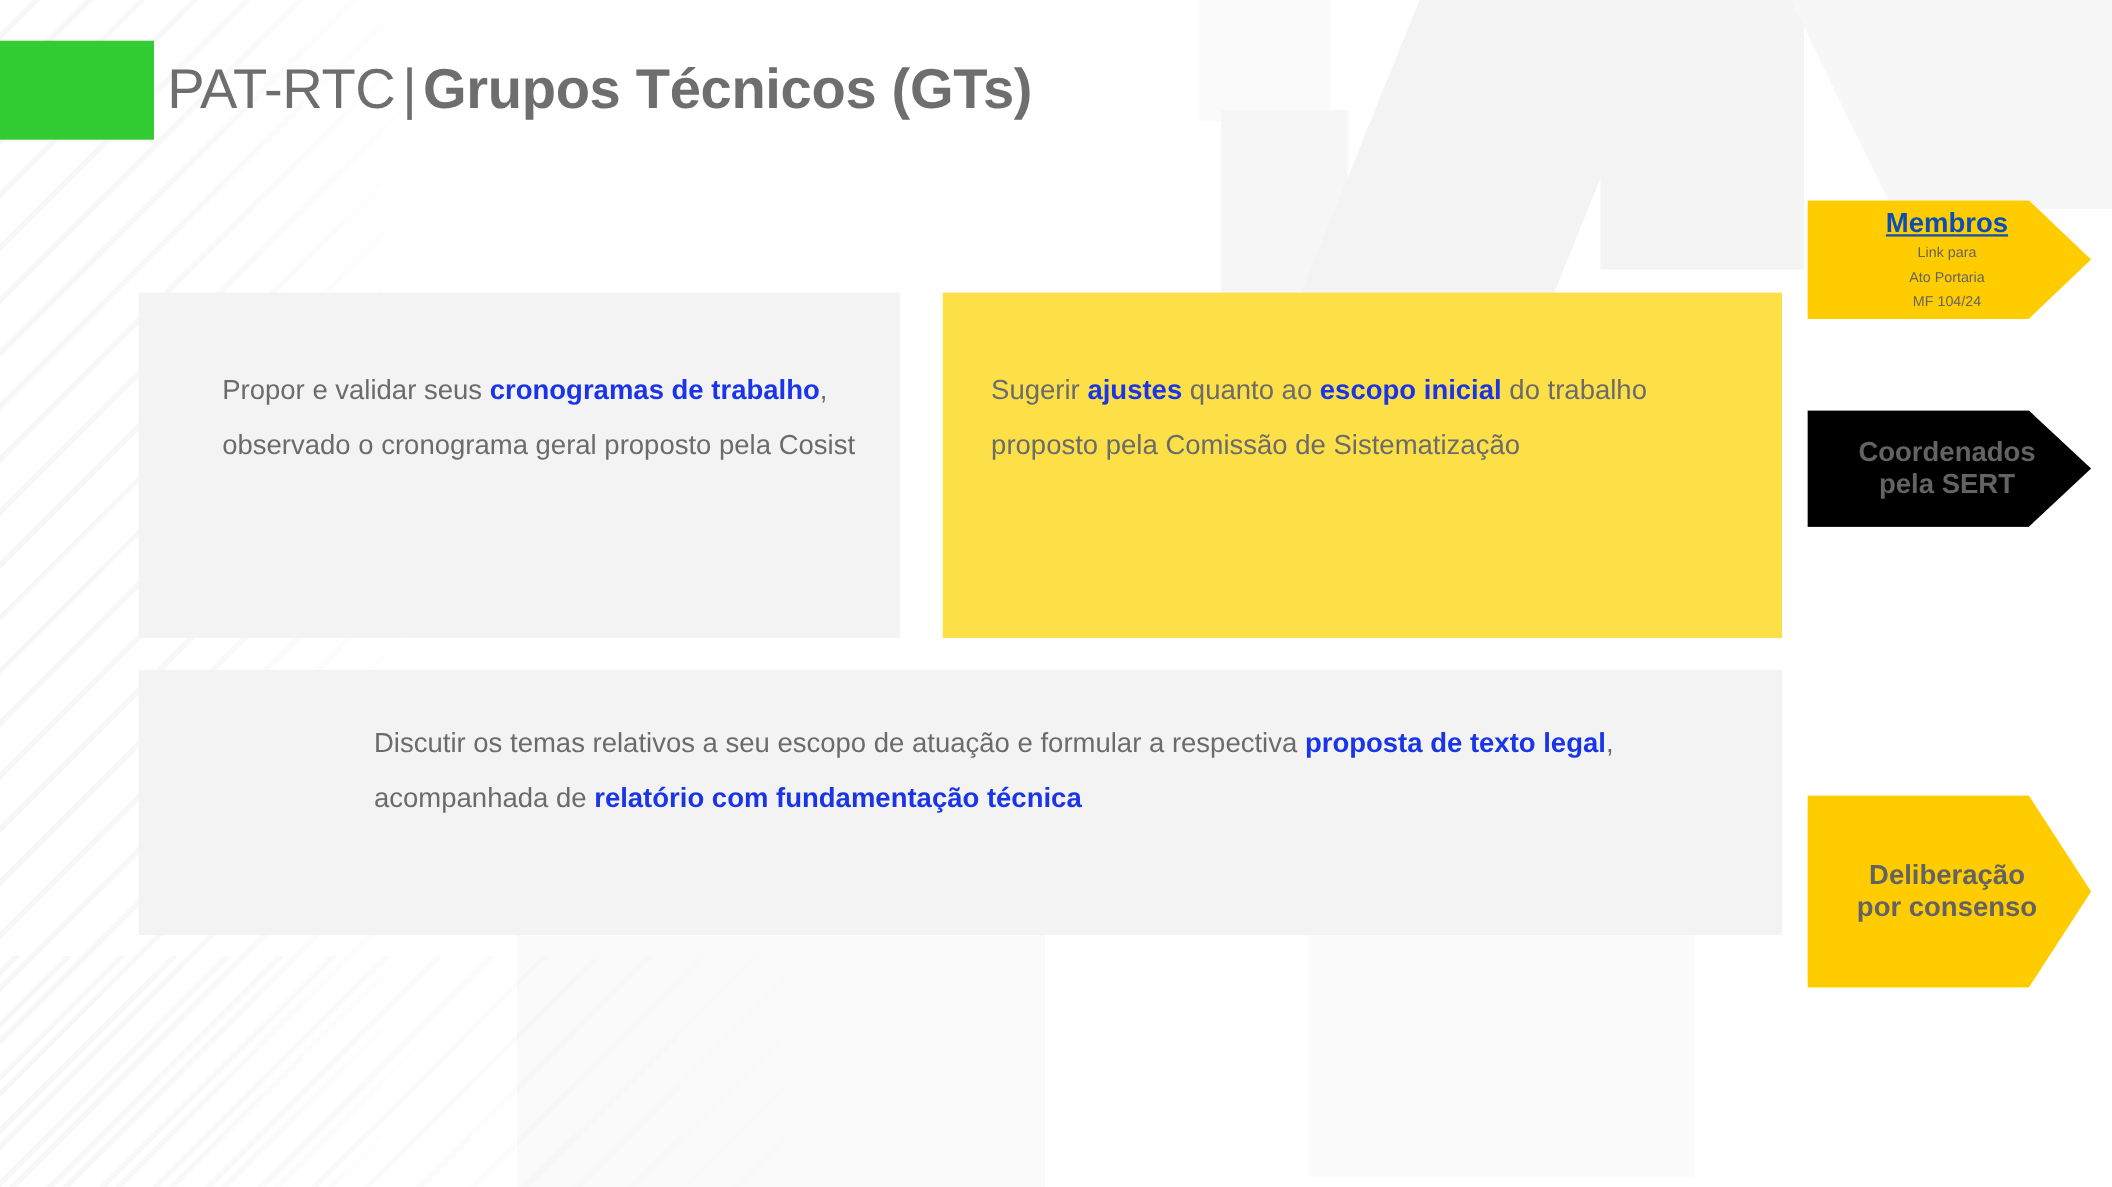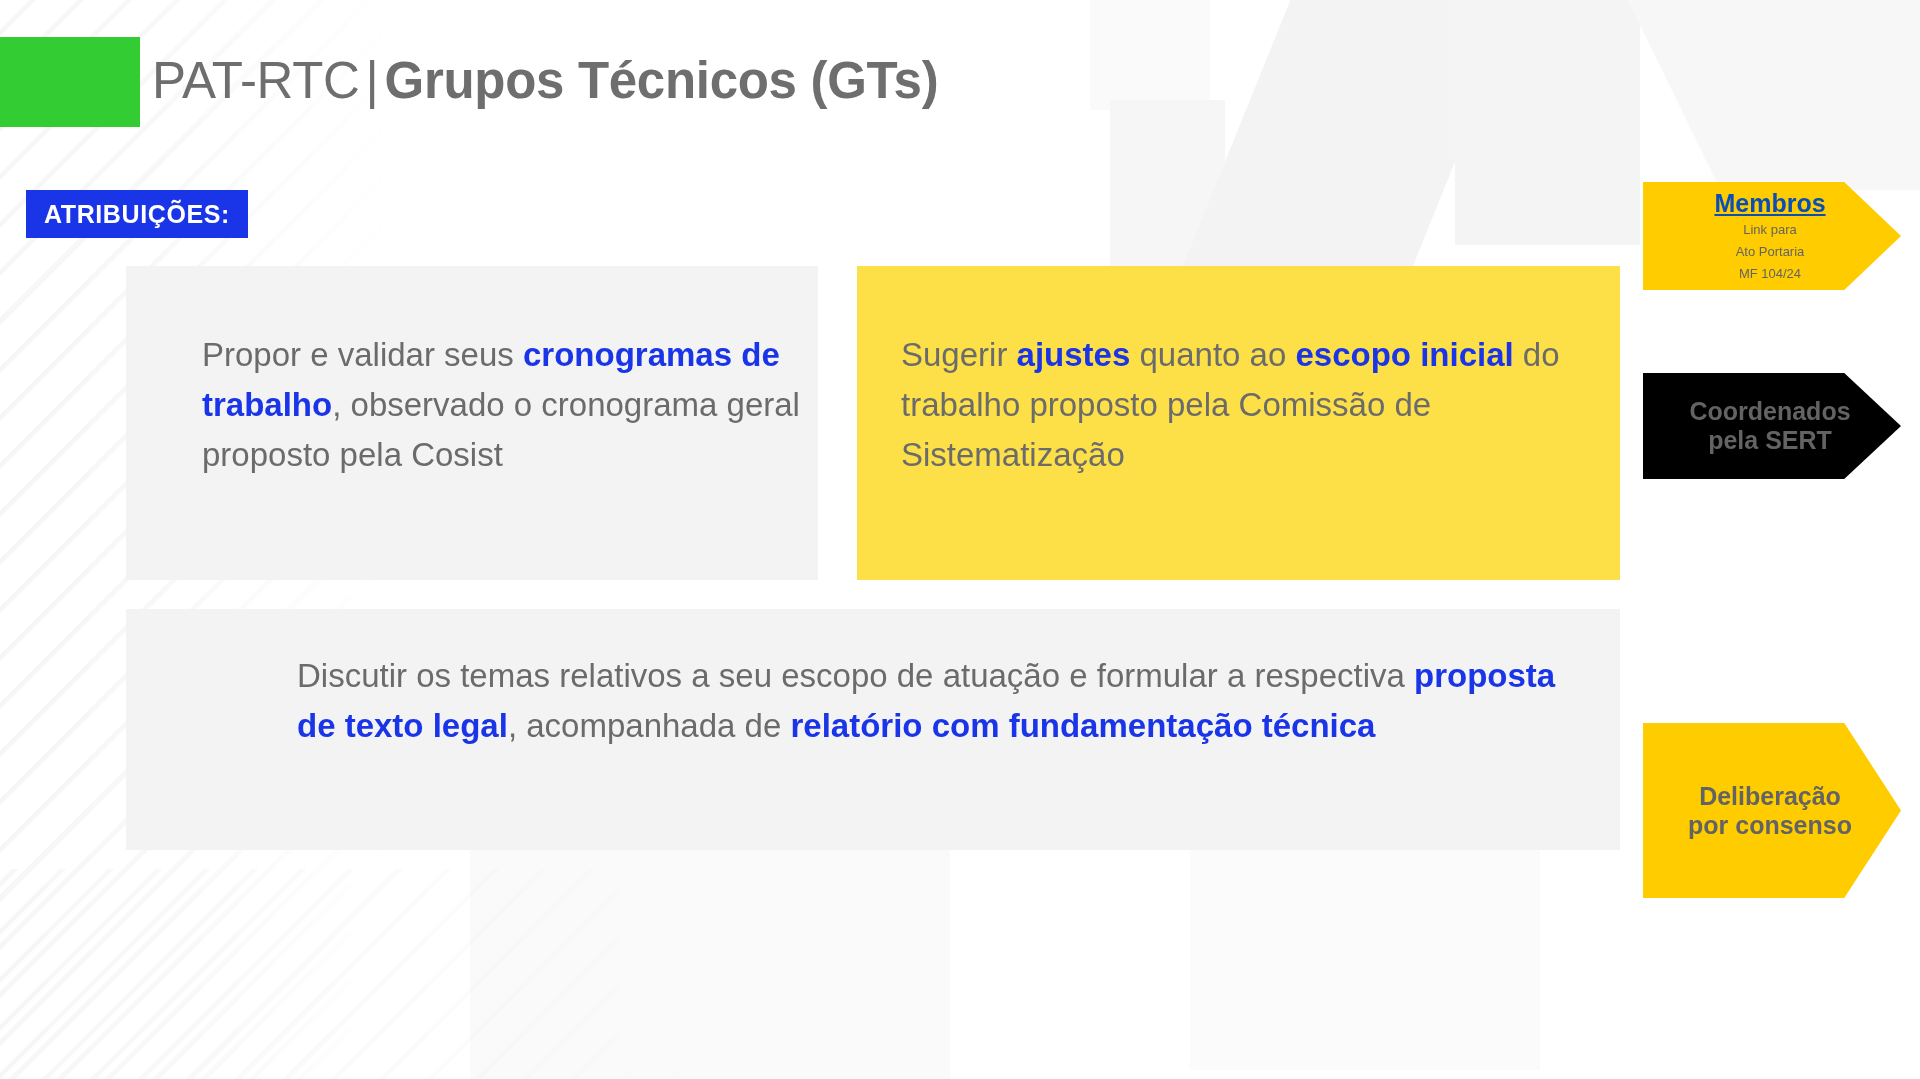--- a/index.html
+++ b/index.html
@@ -101,21 +101,21 @@
     position:absolute;
     background:#f3f3f3;
   }
   .card-1 { left:126px;  top:266px; width:692px;  height:314px; }
   .card-2 { left:857px;  top:266px; width:763px;  height:314px; }
   .card-3 { left:126px;  top:609px; width:1494px; height:241px; }
 
   .card-text {
     position:absolute;
     color:#6b6b6b;
-    font-size:33px;
+    font-size:25px;
     line-height:50px;
     font-weight:400;
   }
   .card-1 .card-text { left:76px; top:64px; width:600px; }
   .card-2 .card-text { left:44px; top:64px; width:690px; }
   .card-3 .card-text { left:171px; top:42px; width:1280px; }
 
   .card-text b { font-weight:700; }
 
   
@@ -184,34 +184,31 @@
     <div class="bg-stripes-left"></div>
     <div class="bg-stripes-bottom"></div>
   </div>
 
   <div class="green-block" style="background: rgb(51, 204, 51);"></div>
 
   <div class="title" style="color: rgb(110, 110, 110);">
     <span class="t-light">PAT-RTC</span><span class="t-sep">|</span><span class="t-bold">Grupos Técnicos (GTs)</span>
   </div>
 
-  <div class="badge" style="background: rgb(26, 53, 232);">
-    <span>ATRIBUIÇÕES:</span>
-  </div>
 
   <div class="card card-1" style="background: rgb(243, 243, 243);">
     <div class="card-text" style="color: rgb(107, 107, 107);"><span>Propor e validar seus </span><b style="color: rgb(26, 53, 232);">cronogramas de trabalho</b><span>, observado o cronograma geral proposto pela Cosist</span></div>
   </div>
 
   <div class="card card-2" style="background: #fde047;">
     <div class="card-text" style="color: rgb(107, 107, 107);"><span>Sugerir </span><b style="color: rgb(26, 53, 232);">ajustes</b><span> quanto ao </span><b style="color: rgb(26, 53, 232);">escopo inicial</b><span> do trabalho proposto pela Comissão de Sistematização</span></div>
   </div>
 
   <div class="card card-3" style="background: rgb(243, 243, 243);">
-    <div class="card-text" style="color: rgb(107, 107, 107);"><span>Discutir os temas relativos a seu escopo de atuação e formular a respectiva </span><b style="color: rgb(26, 53, 232);">proposta de texto legal</b><span>, acompanhada de </span><b style="color: rgb(26, 53, 232);">relatório com fundamentação técnica</b></div>
+    <div class="card-text" style="color: rgb(107, 107, 107); margin-left: 43px;"><span>Discutir os temas relativos a seu escopo de atuação e formular a respectiva </span><b style="color: rgb(26, 53, 232);">proposta de texto legal</b><span>, acompanhada de </span><b style="color: rgb(26, 53, 232);">relatório com fundamentação técnica</b></div>
   </div>
 
   <div class="arrow arrow-1" style="background: rgb(255, 204, 0);">
     <div class="arrow-inner">
       <a class="arrow-link" href="#" style="color: rgb(11, 79, 181); text-decoration-color: rgb(11, 79, 181);">Membros</a>
       <span class="arrow-sub">Link para
 Ato Portaria
 MF 104/24</span>
     </div>
   </div>

